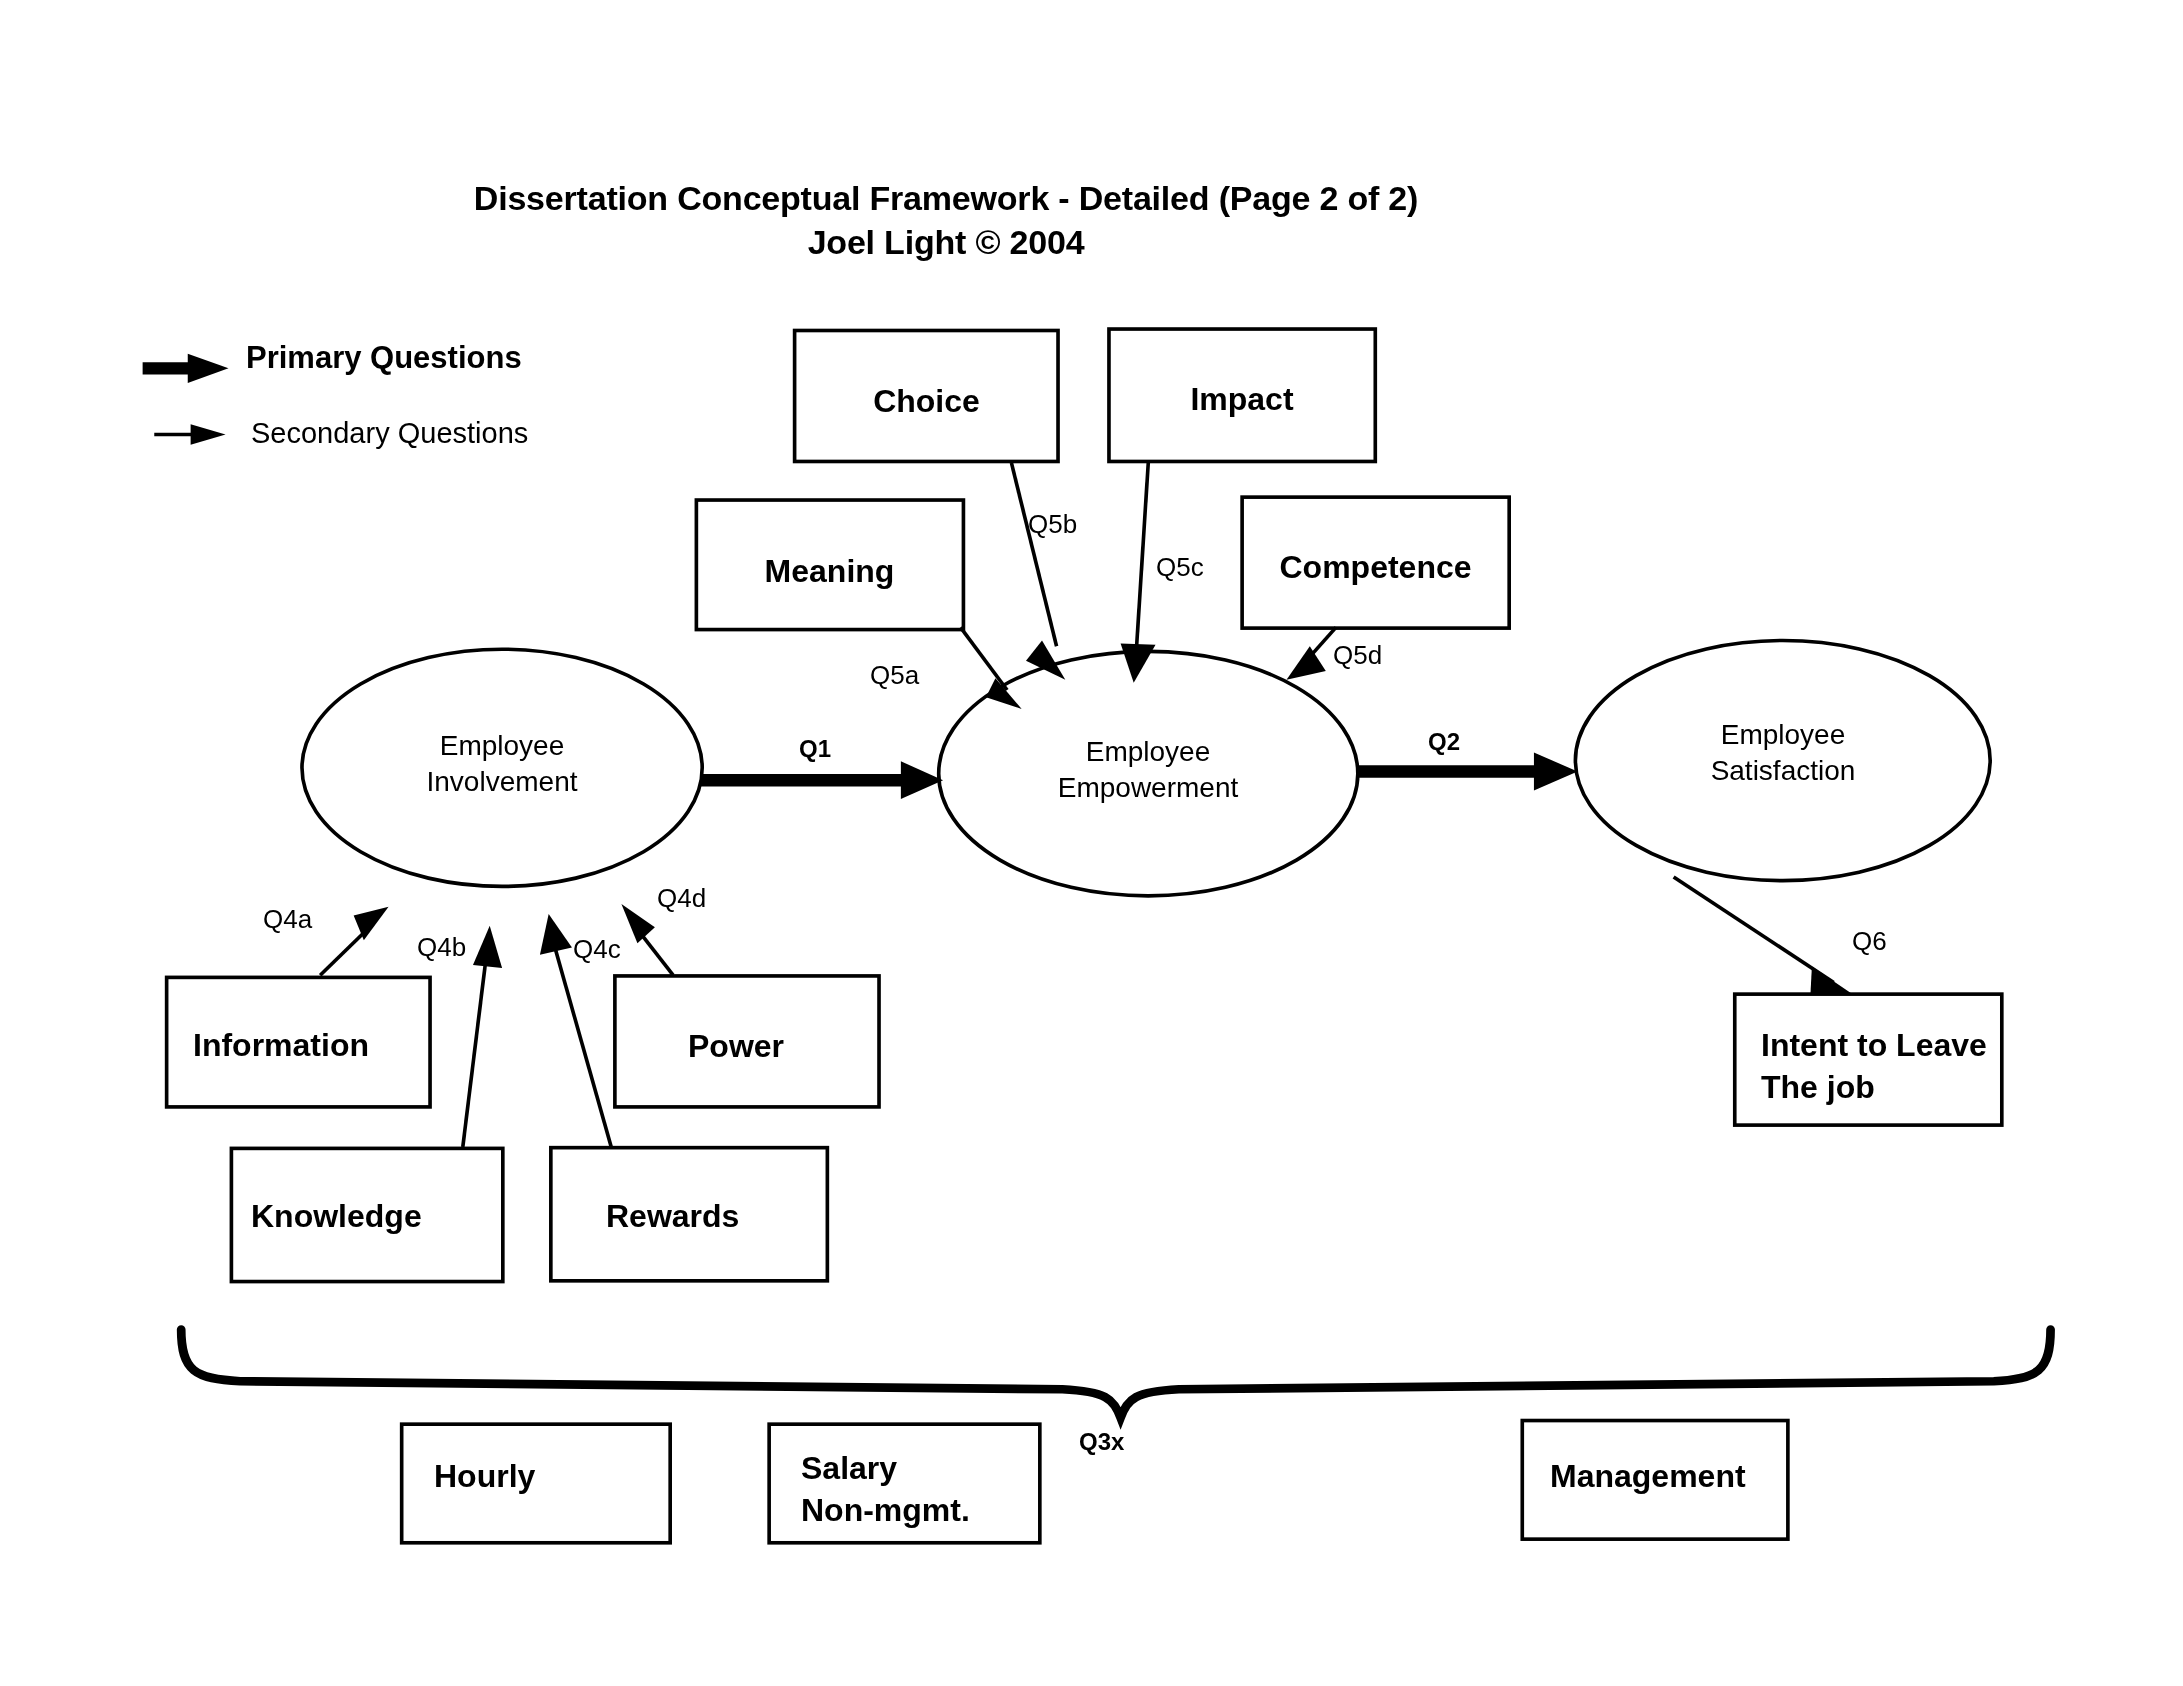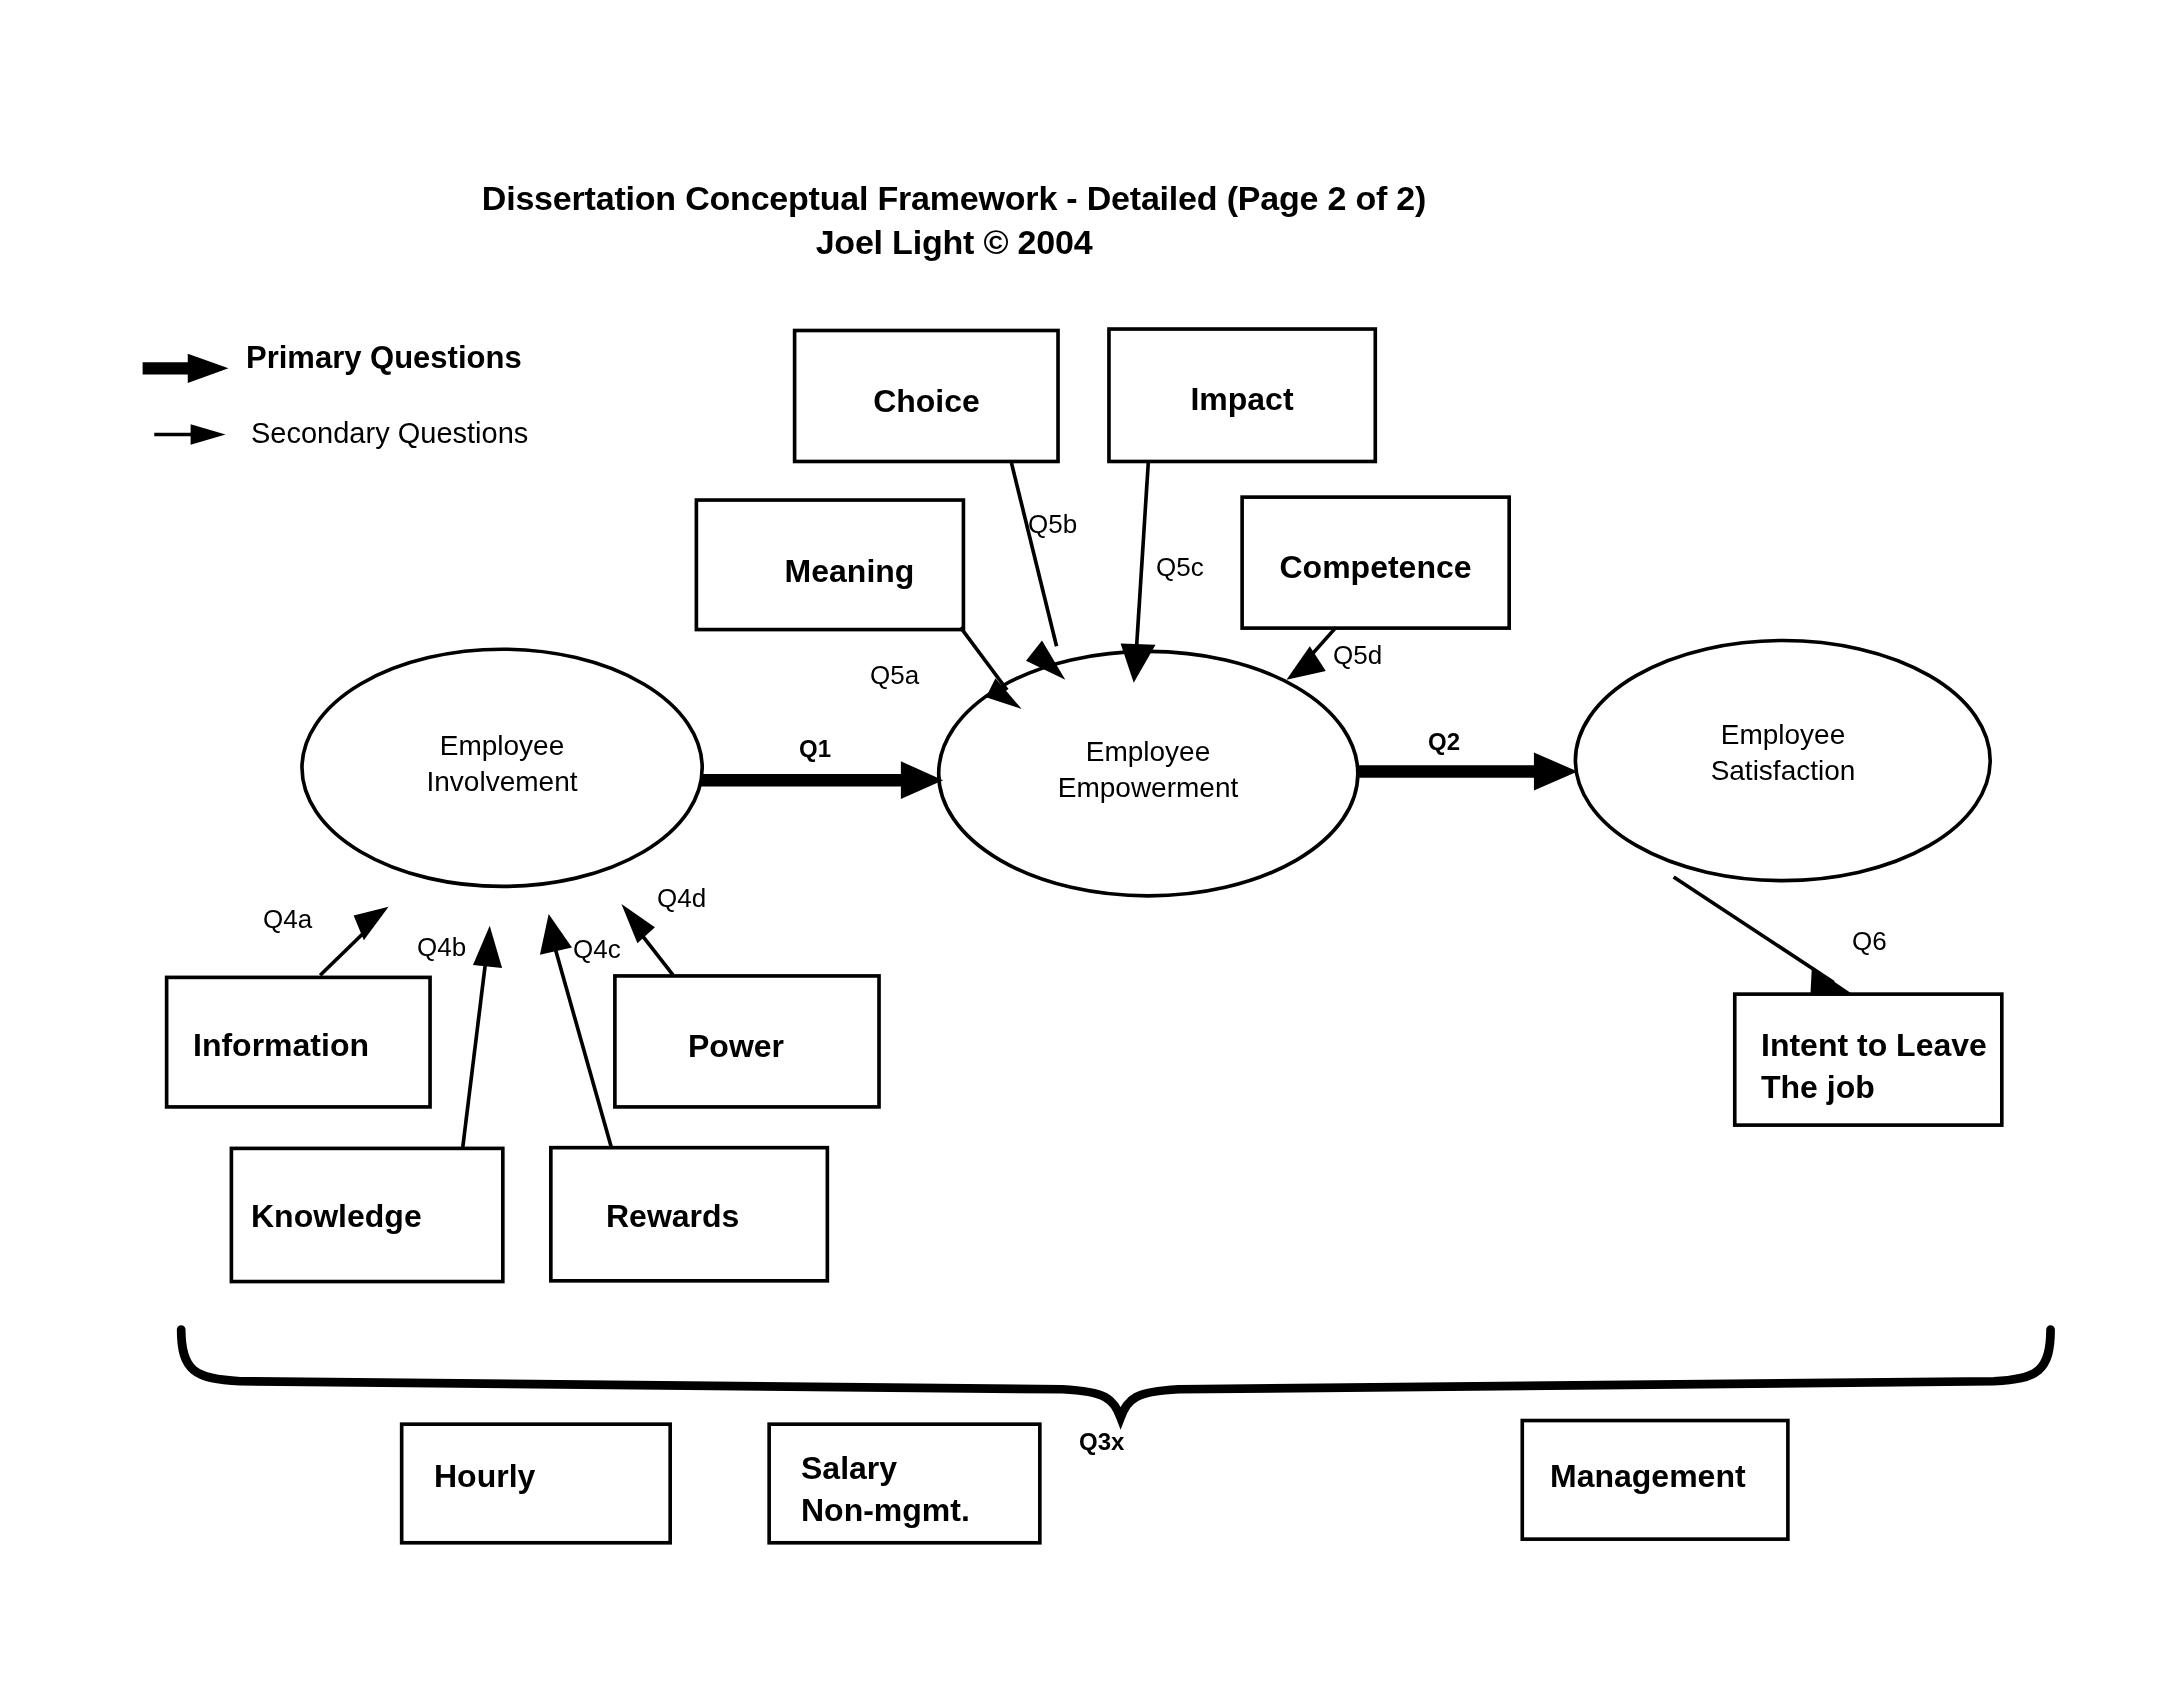--- a/index.html
+++ b/index.html
@@ -16,21 +16,21 @@
     overflow: hidden;
   }
   #canvas {
     position: absolute;
     left: 0; top: 0;
     width: 2183px;
     height: 1687px;
   }
   .title-block {
     position: absolute;
-    left: 16px;
+    left: 8px;
     top: 176px;
     width: 1876px;
     text-align: center;
     font-weight: bold;
     font-size: 34px;
     line-height: 1.30;
     letter-spacing: -0.2px;
   }
   .node-label {
     position: absolute;
@@ -175,21 +175,21 @@
 
 <div class="node-label" style="left:320px; top:728px; width:364px;">Employee
 Involvement</div>
 <div class="node-label" style="left:966px; top:734px; width:364px;">Employee
 Empowerment</div>
 <div class="node-label" style="left:1601px; top:717px; width:364px;">Employee
 Satisfaction</div>
 
 <div class="box-label" style="left:795px; top:381px; width:263px; text-align:center;">Choice</div>
 <div class="box-label" style="left:1109px; top:379px; width:266px; text-align:center;">Impact</div>
-<div class="box-label" style="left:696px; top:551px; width:267px; text-align:center;padding-left:20px;">Meaning</div>
+<div class="box-label" style="left:696px; top:551px; width:267px; text-align:center;">Meaning</div>
 <div class="box-label" style="left:1242px; top:547px; width:267px; text-align:center;">Competence</div>
 
 <div class="box-label" style="left:193px; top:1025px;">Information</div>
 <div class="box-label" style="left:251px; top:1196px;">Knowledge</div>
 <div class="box-label" style="left:606px; top:1196px;">Rewards</div>
 <div class="box-label" style="left:688px; top:1026px;">Power</div>
 
 <div class="box-label" style="left:1761px; top:1025px;">Intent to Leave
 The job</div>
 

